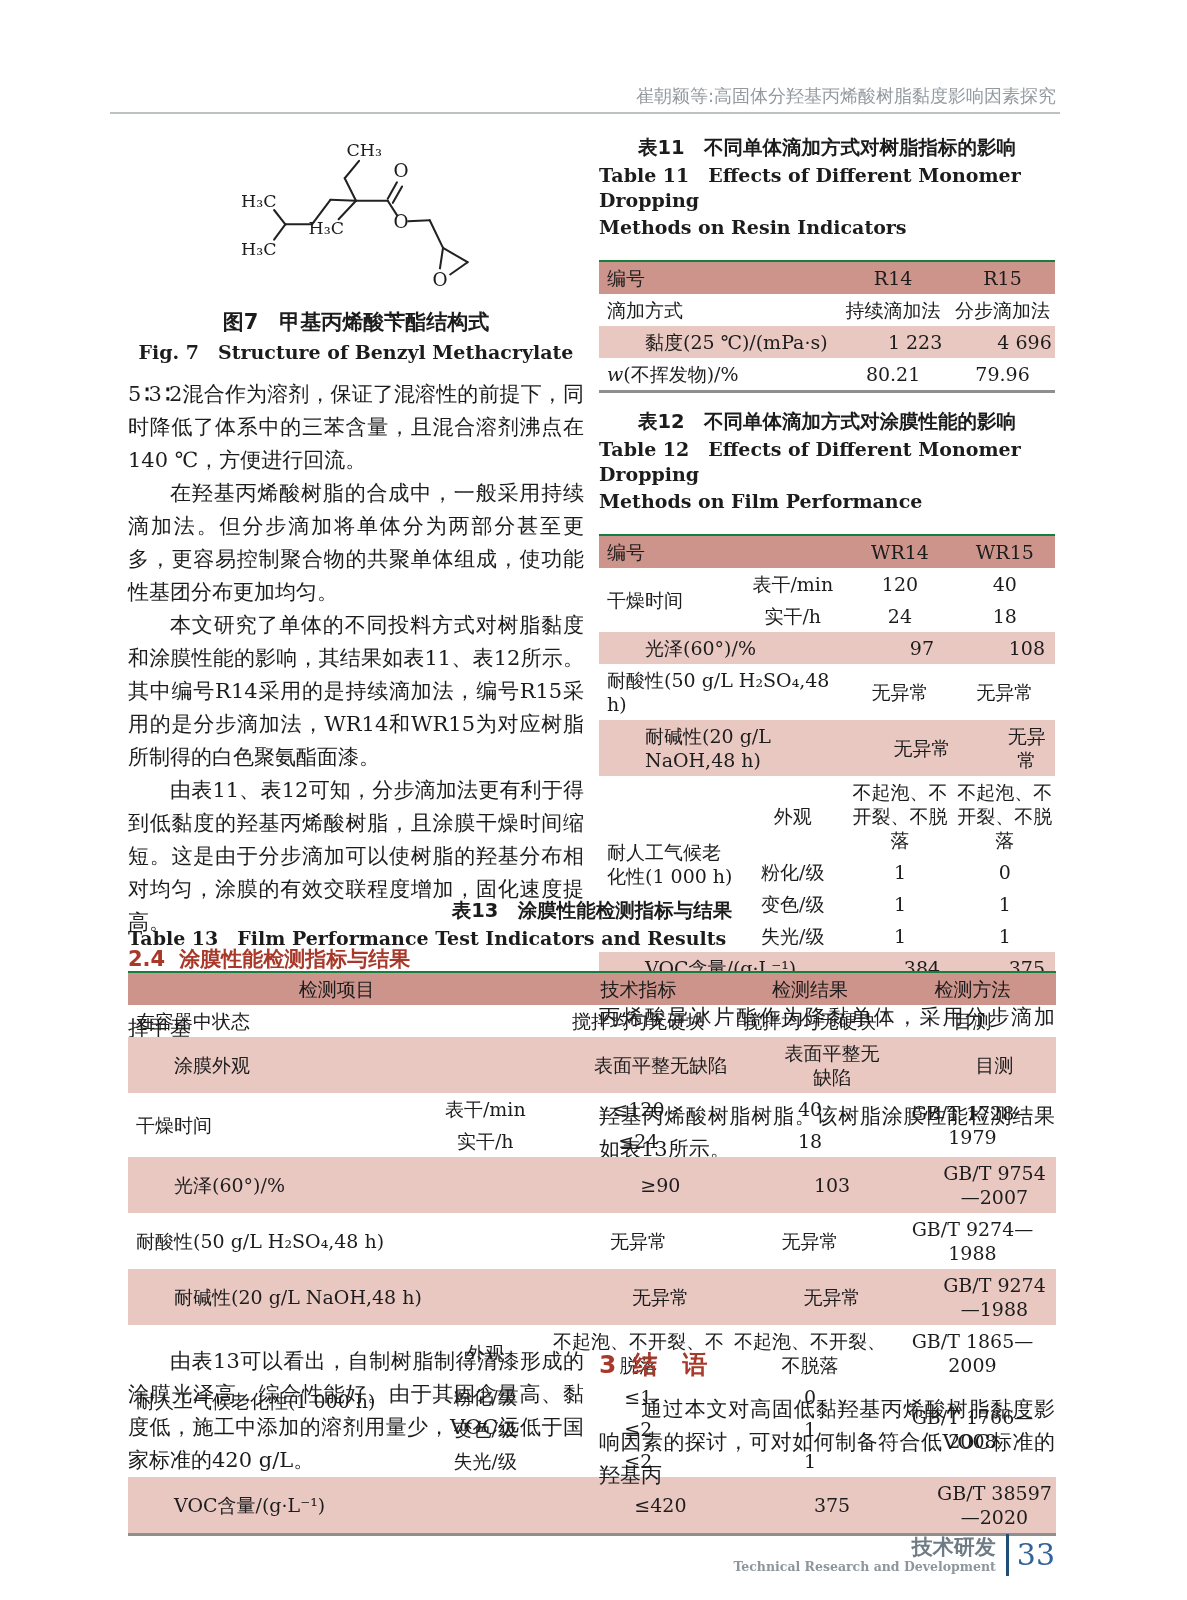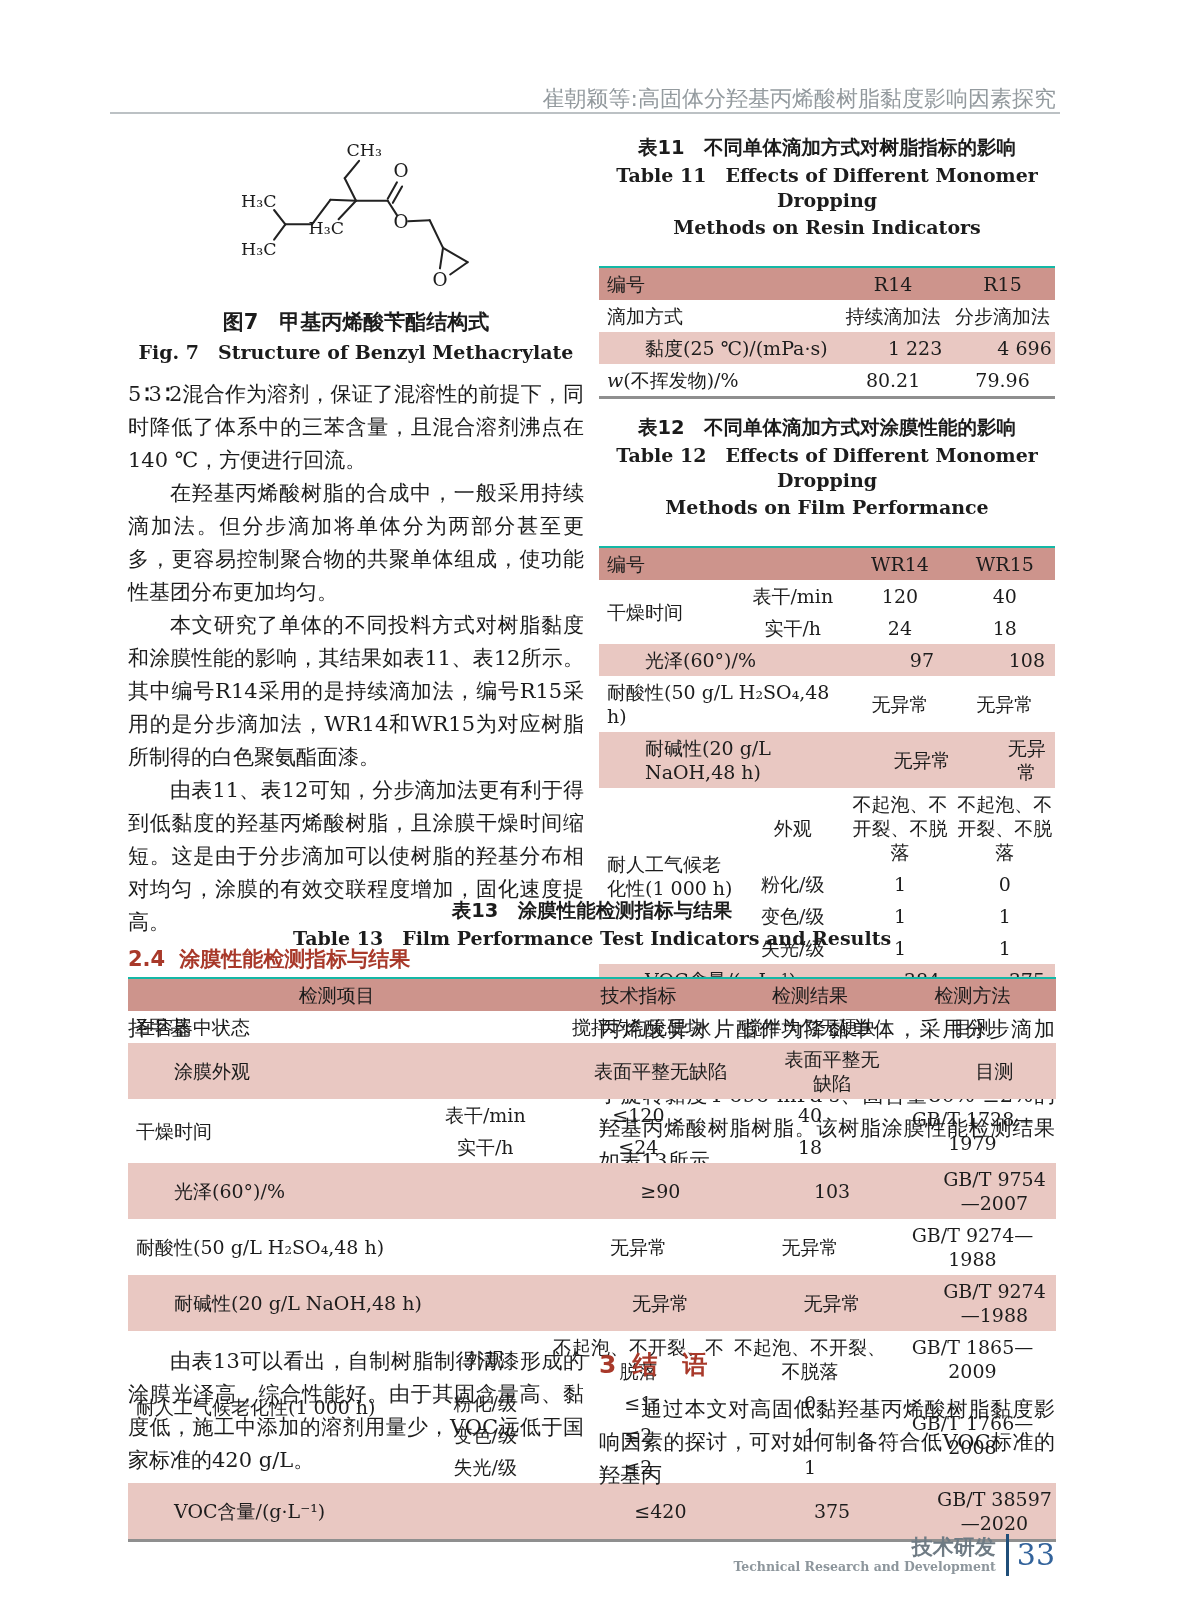--- a/index.html
+++ b/index.html
@@ -1,20 +1,20 @@
 <!DOCTYPE html>
 <html><head>
 <meta charset="utf-8">
 <style>
   html,body{margin:0;padding:0;background:#ffffff;}
   .page{position:relative;width:1187px;height:1600px;background:#ffffff;overflow:hidden;
         font-family:"DejaVu Serif","Liberation Serif",serif;color:#1c1c1c;}
   
   .running-head{position:absolute;top:84px;left:128px;width:928px;text-align:right;
-        font-family:"DejaVu Sans","Liberation Sans",sans-serif;font-size:22px;color:#939a9e;}
+        font-family:"DejaVu Sans","Liberation Sans",sans-serif;font-size:18px;color:#939a9e;}
   .head-rule{position:absolute;top:112px;left:110px;width:950px;height:2px;background:#bcc1c4;}
   
   .col-left{position:absolute;left:128px;top:124px;width:456px;}
   .col-right{position:absolute;left:599px;top:135px;width:456px;}
   .t13-block{position:absolute;left:128px;top:898px;width:928px;}
   .bottom-left{position:absolute;left:128px;top:1345px;width:456px;}
   .bottom-right{position:absolute;left:599px;top:1345px;width:456px;}
   
   .fig-wrap{text-align:center;}
   .fig-cap-zh{margin-top:8px;font-family:"DejaVu Sans","Liberation Sans",sans-serif;
@@ -28,24 +28,24 @@
   .indent{text-indent:2em;}
   .sec-head{font-family:"DejaVu Sans","Liberation Sans",sans-serif;font-weight:bold;
         font-size:21px;line-height:36px;margin:2px 0;}
   .sec-head .num{margin-right:14px;}
   .big-head{font-family:"DejaVu Sans","Liberation Sans",sans-serif;font-weight:bold;
         font-size:25px;line-height:40px;margin:0 0 8px 0;}
   .big-head .num{margin-right:16px;}
   
   .tbl-title-zh{font-family:"DejaVu Sans","Liberation Sans",sans-serif;font-weight:bold;
         font-size:19.5px;text-align:center;line-height:26px;margin:0;}
-  .tbl-title-en{font-weight:bold;font-size:19px;text-align:center;line-height:25px;margin:2px 0 0 0;}
-  
-  table{border-collapse:collapse;table-layout:fixed;margin-top:26px;
-        border-top:2px solid #14b8a6;border-bottom:3px solid #8f8f8f;}
+  .tbl-title-en{font-weight:bold;font-size:19px;text-align:left;line-height:25px;margin:2px 0 0 0;}
+  
+  table{border-collapse:collapse;table-layout:fixed;margin-top:20px;
+        border-top:2px solid #15803d;border-bottom:3px solid #8f8f8f;}
   td{font-size:19px;line-height:24px;text-align:center;vertical-align:middle;padding:4px 2px;}
   td.lbl{text-align:left;padding-left:8px;}
   tr.rowdark td{background:#cd948c;}
   tr.rowpink td{background:#e9c8c2;padding-left:46px;}
   .t11{width:456px;}
   .t12{width:456px;}
   .t13{width:928px;}
 </style>
 </head>
 <body>

